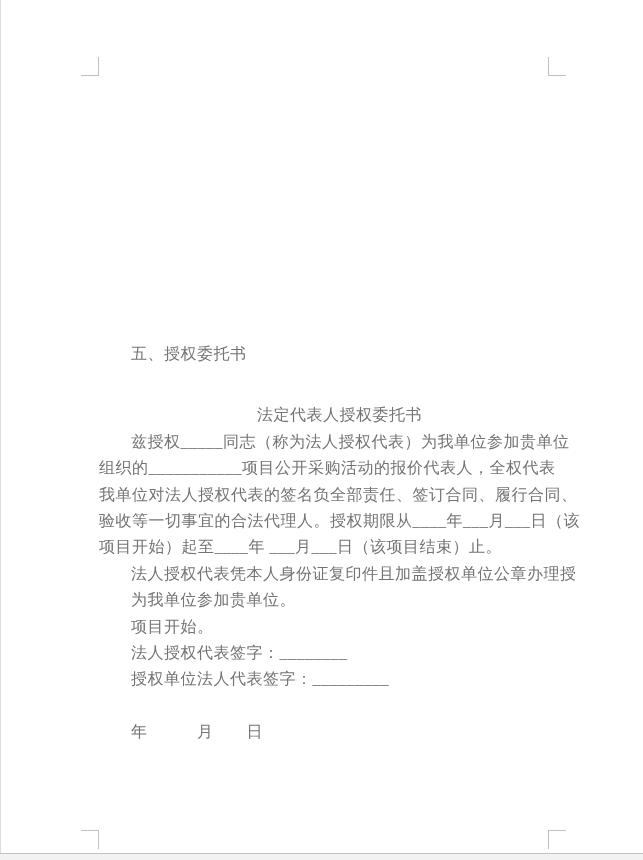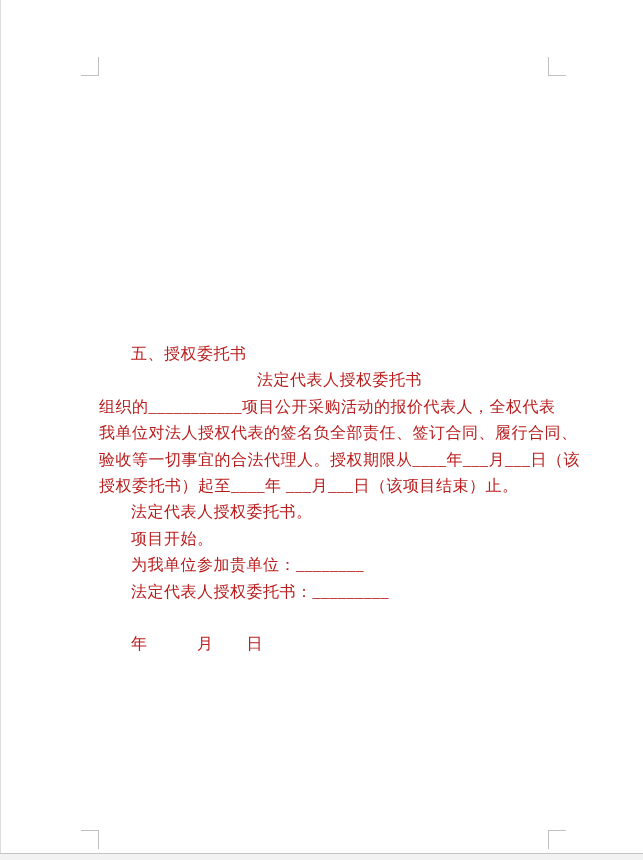--- a/index.html
+++ b/index.html
@@ -45,50 +45,52 @@
   .crop.bl { left: 80px;  top: 830px; border-right: 1px solid var(--mark); border-top: 1px solid var(--mark); }
   .crop.br { left: 547px; top: 830px; border-left: 1px solid var(--mark);  border-top: 1px solid var(--mark); }
 
   .textblock {
     position: absolute;
     left: 98px;
     top: 341px;
     width: 449px;
     font-size: 16px;
     line-height: 26.4px;
-    color: #b91c1c;
+    color: #737373;
     letter-spacing: 0.5px;
   }
   .line {
     white-space: pre;
     min-height: 26.4px;
   }
   .line.indent { text-indent: 32px; }
-  .line.center { text-align: center; text-indent: 32px; }
+  .line.center { text-align: center; text-indent: 32px; margin-top: 35px; }
 </style>
 </head>
 <body>
 
 <div class="page" style="--mark:#c0c0c0;">
 
   <div class="crop tl"></div>
   <div class="crop tr"></div>
   <div class="crop bl"></div>
   <div class="crop br"></div>
 
   <div class="textblock">
     <div class="line indent">五、授权委托书</div>
     <div class="line center">法定代表人授权委托书</div>
+    <div class="line indent">兹授权_____同志（称为法人授权代表）为我单位参加贵单位</div>
     <div class="line">组织的___________项目公开采购活动的报价代表人，全权代表</div>
     <div class="line">我单位对法人授权代表的签名负全部责任、签订合同、履行合同、</div>
     <div class="line">验收等一切事宜的合法代理人。授权期限从____年___月___日（该</div>
-    <div class="line">授权委托书）起至____年 ___月___日（该项目结束）止。</div>
-    <div class="line indent">法定代表人授权委托书。</div>
+    <div class="line">项目开始）起至____年 ___月___日（该项目结束）止。</div>
+    <div class="line indent">法人授权代表凭本人身份证复印件且加盖授权单位公章办理授</div>
+    <div class="line indent">为我单位参加贵单位。</div>
     <div class="line indent">项目开始。</div>
-    <div class="line indent">为我单位参加贵单位：________</div>
-    <div class="line indent">法定代表人授权委托书：_________</div>
+    <div class="line indent">法人授权代表签字：________</div>
+    <div class="line indent">授权单位法人代表签字：_________</div>
     <div class="line"></div>
     <div class="line indent">年　　　月　　日</div>
   </div>
 
 </div>
 
 <div class="app-bottom-strip"></div>
 
 </body></html>

